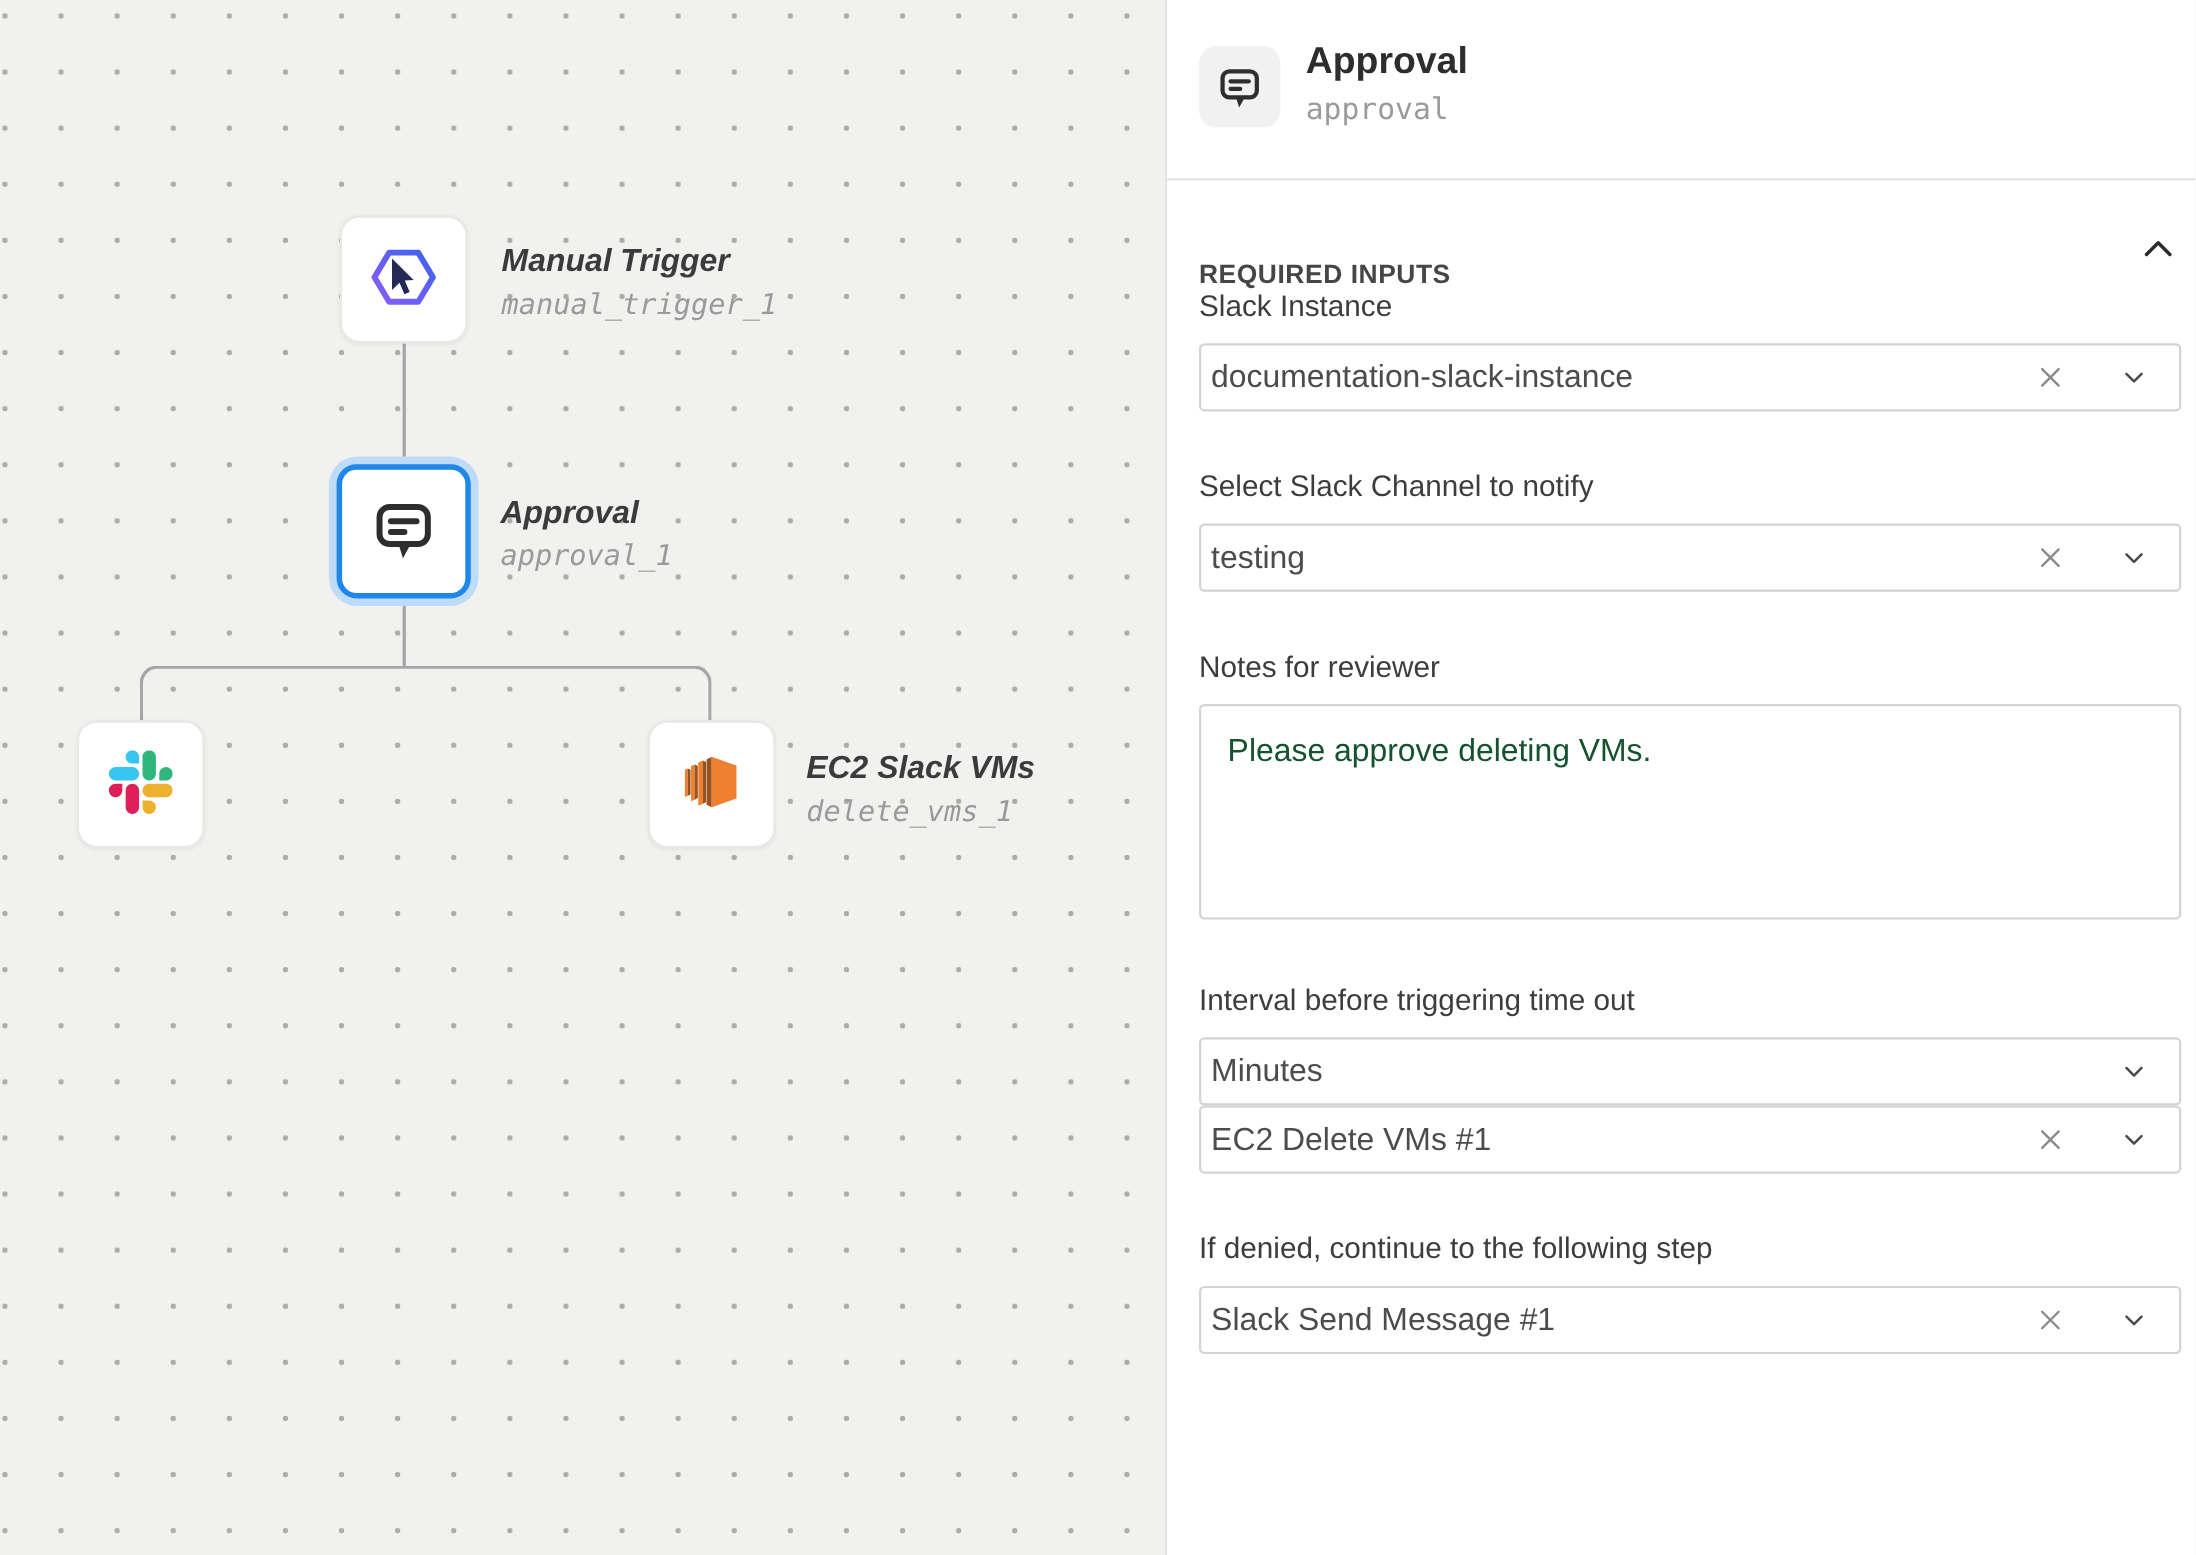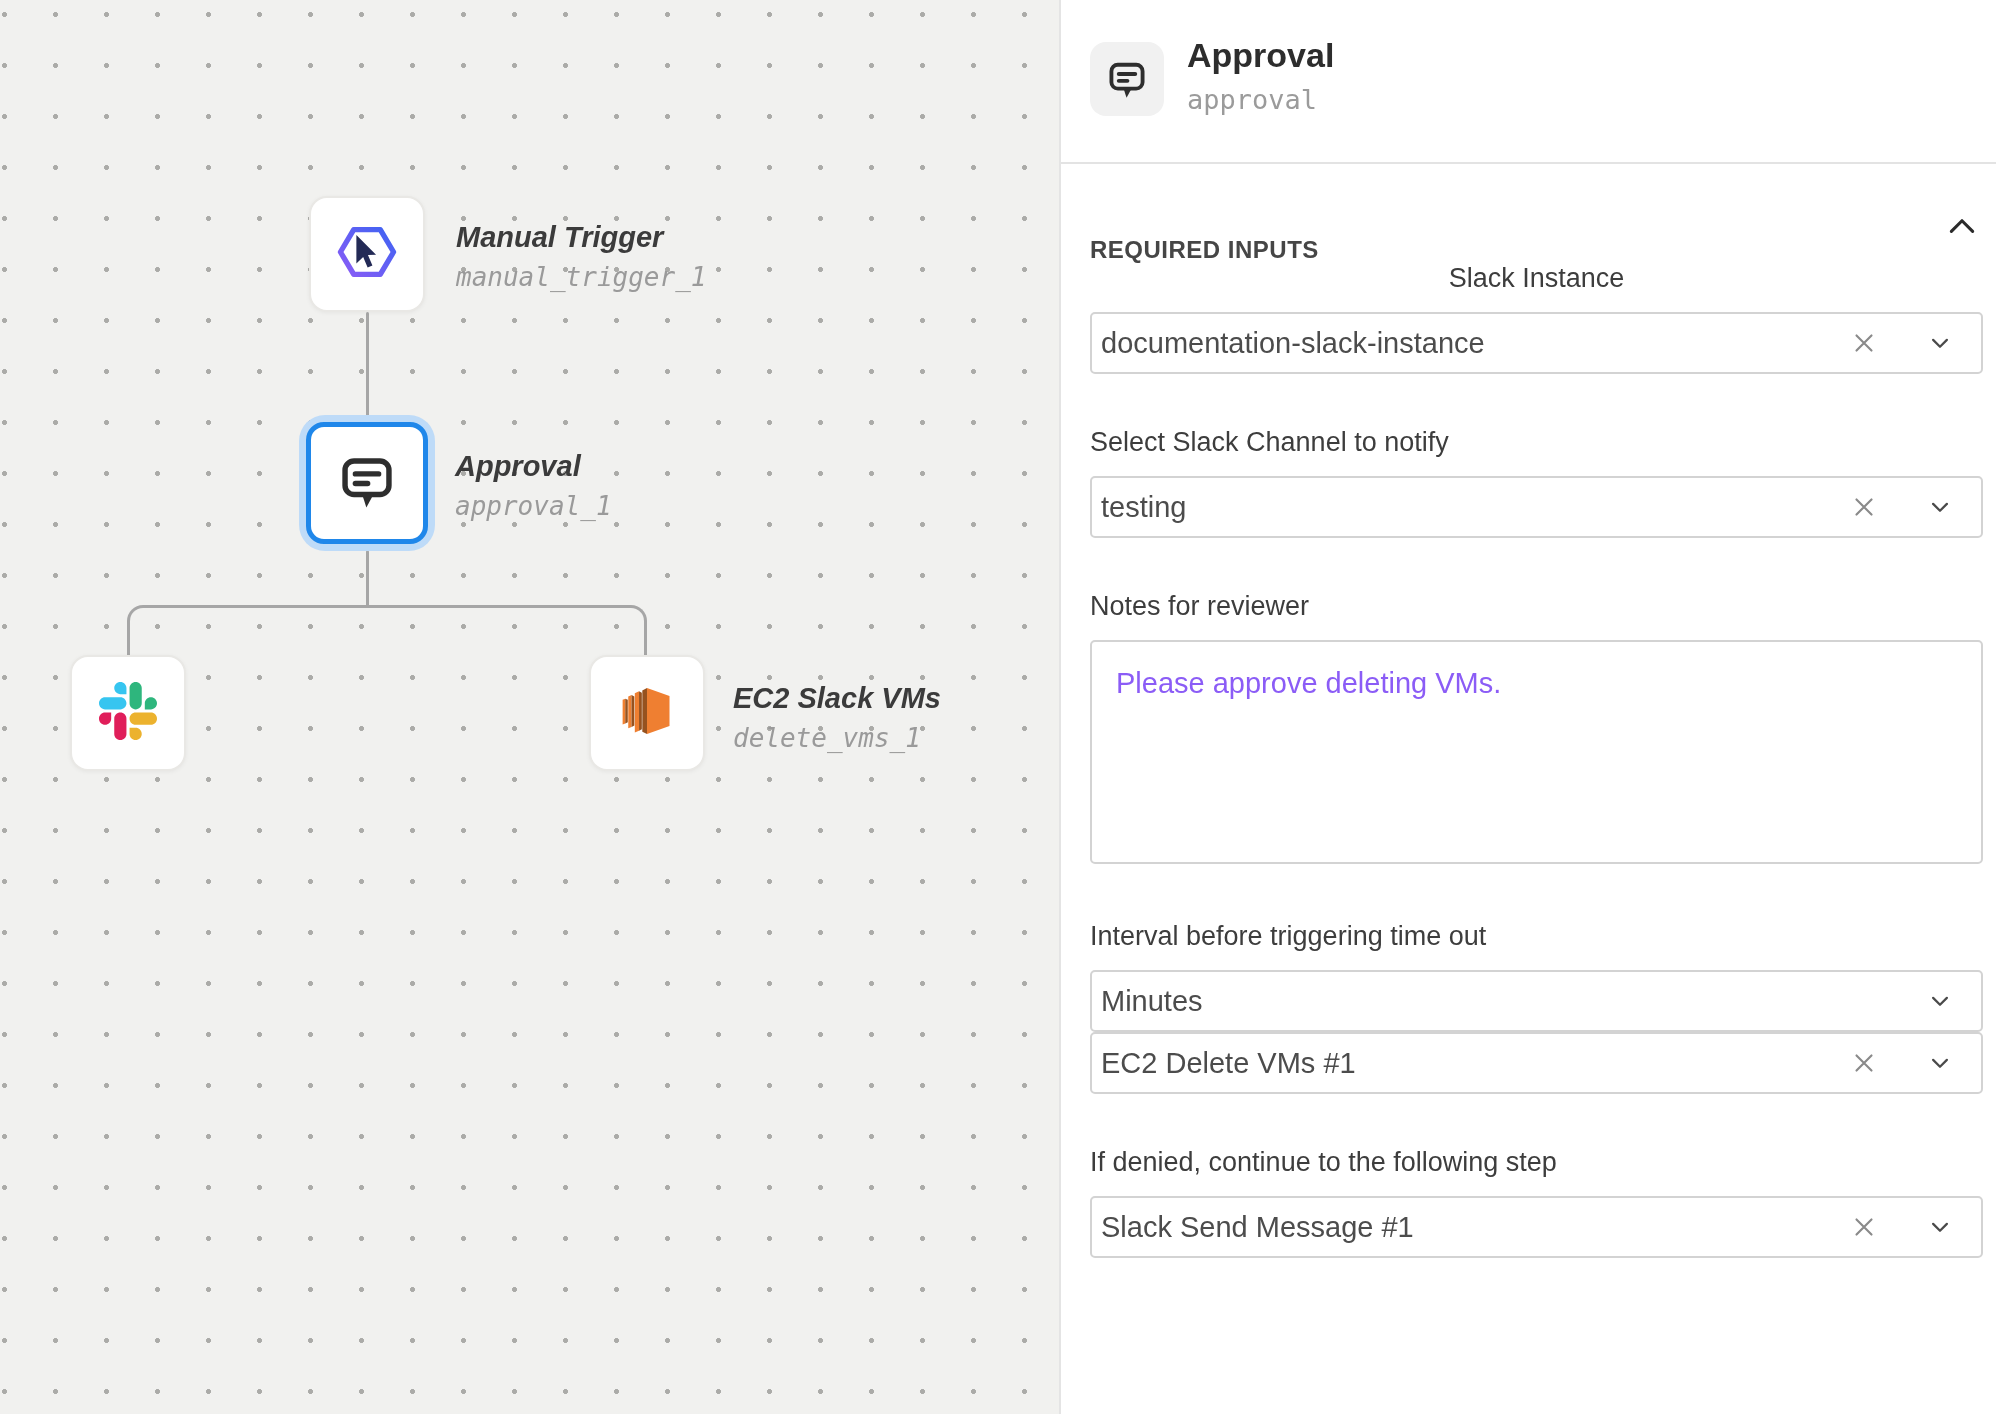--- a/index.html
+++ b/index.html
@@ -61,31 +61,31 @@
     display:flex;align-items:center;justify-content:center;
   }
   .ph-title{position:absolute;left:126px;top:36px;font-size:34px;font-weight:700;color:#2d2d2d;}
   .ph-sub{position:absolute;left:126px;top:84px;font-size:27px;color:#9b9b9b;
     font-family:"DejaVu Sans Mono","Liberation Mono",monospace;}
   .panel-body{padding:0 13px 0 29px;}
   .section-row{display:flex;justify-content:space-between;align-items:center;margin-top:44px;height:36px;}
   .section-title{font-size:24px;font-weight:700;color:#464646;letter-spacing:.5px;margin-top:48px;}
   .collapse-btn{background:none;border:none;padding:0;cursor:pointer;display:flex;align-items:center;margin-right:4px;}
   .field-label{font-size:27px;color:#3d3d3d;line-height:32px;margin:52px 0 18px;}
-  .field-label.first{margin-top:18px;text-align:center;}
+  .field-label.first{margin-top:18px;}
   .control{
     height:62px;border:2px solid #d3d3d3;border-radius:5px;background:#fff;
     display:flex;align-items:center;padding:0 26px 0 9px;box-sizing:border-box;
   }
   .control .value{font-size:29px;color:#4c4c4c;}
   .trail{margin-left:auto;display:flex;align-items:center;gap:46px;}
   .icon-btn{background:none;border:none;padding:0;cursor:pointer;display:flex;align-items:center;}
   .notes-area{
-    width:100%;height:224px;border:2px solid #d3d3d3;border-radius:5px;background:#fff;
-    box-sizing:border-box;padding:22px 24px;font-size:29px;color:#8b5cf6;
+    width:100%;height:196px;border:2px solid #d3d3d3;border-radius:5px;background:#fff;
+    box-sizing:border-box;padding:22px 24px;font-size:29px;color:#14532d;
     font-family:"Liberation Sans",sans-serif;line-height:1.35;resize:none;outline:none;
   }
   .interval-row{display:flex;gap:14px;}
   .num-input{
     width:536px;height:62px;border:2px solid #d3d3d3;border-radius:5px;
     box-sizing:border-box;padding:0 23px;font-size:29px;color:#3f3f3f;
     font-family:"Liberation Sans",sans-serif;outline:none;background:#fff;
   }
   .unit-select{flex:1;}
 </style>

